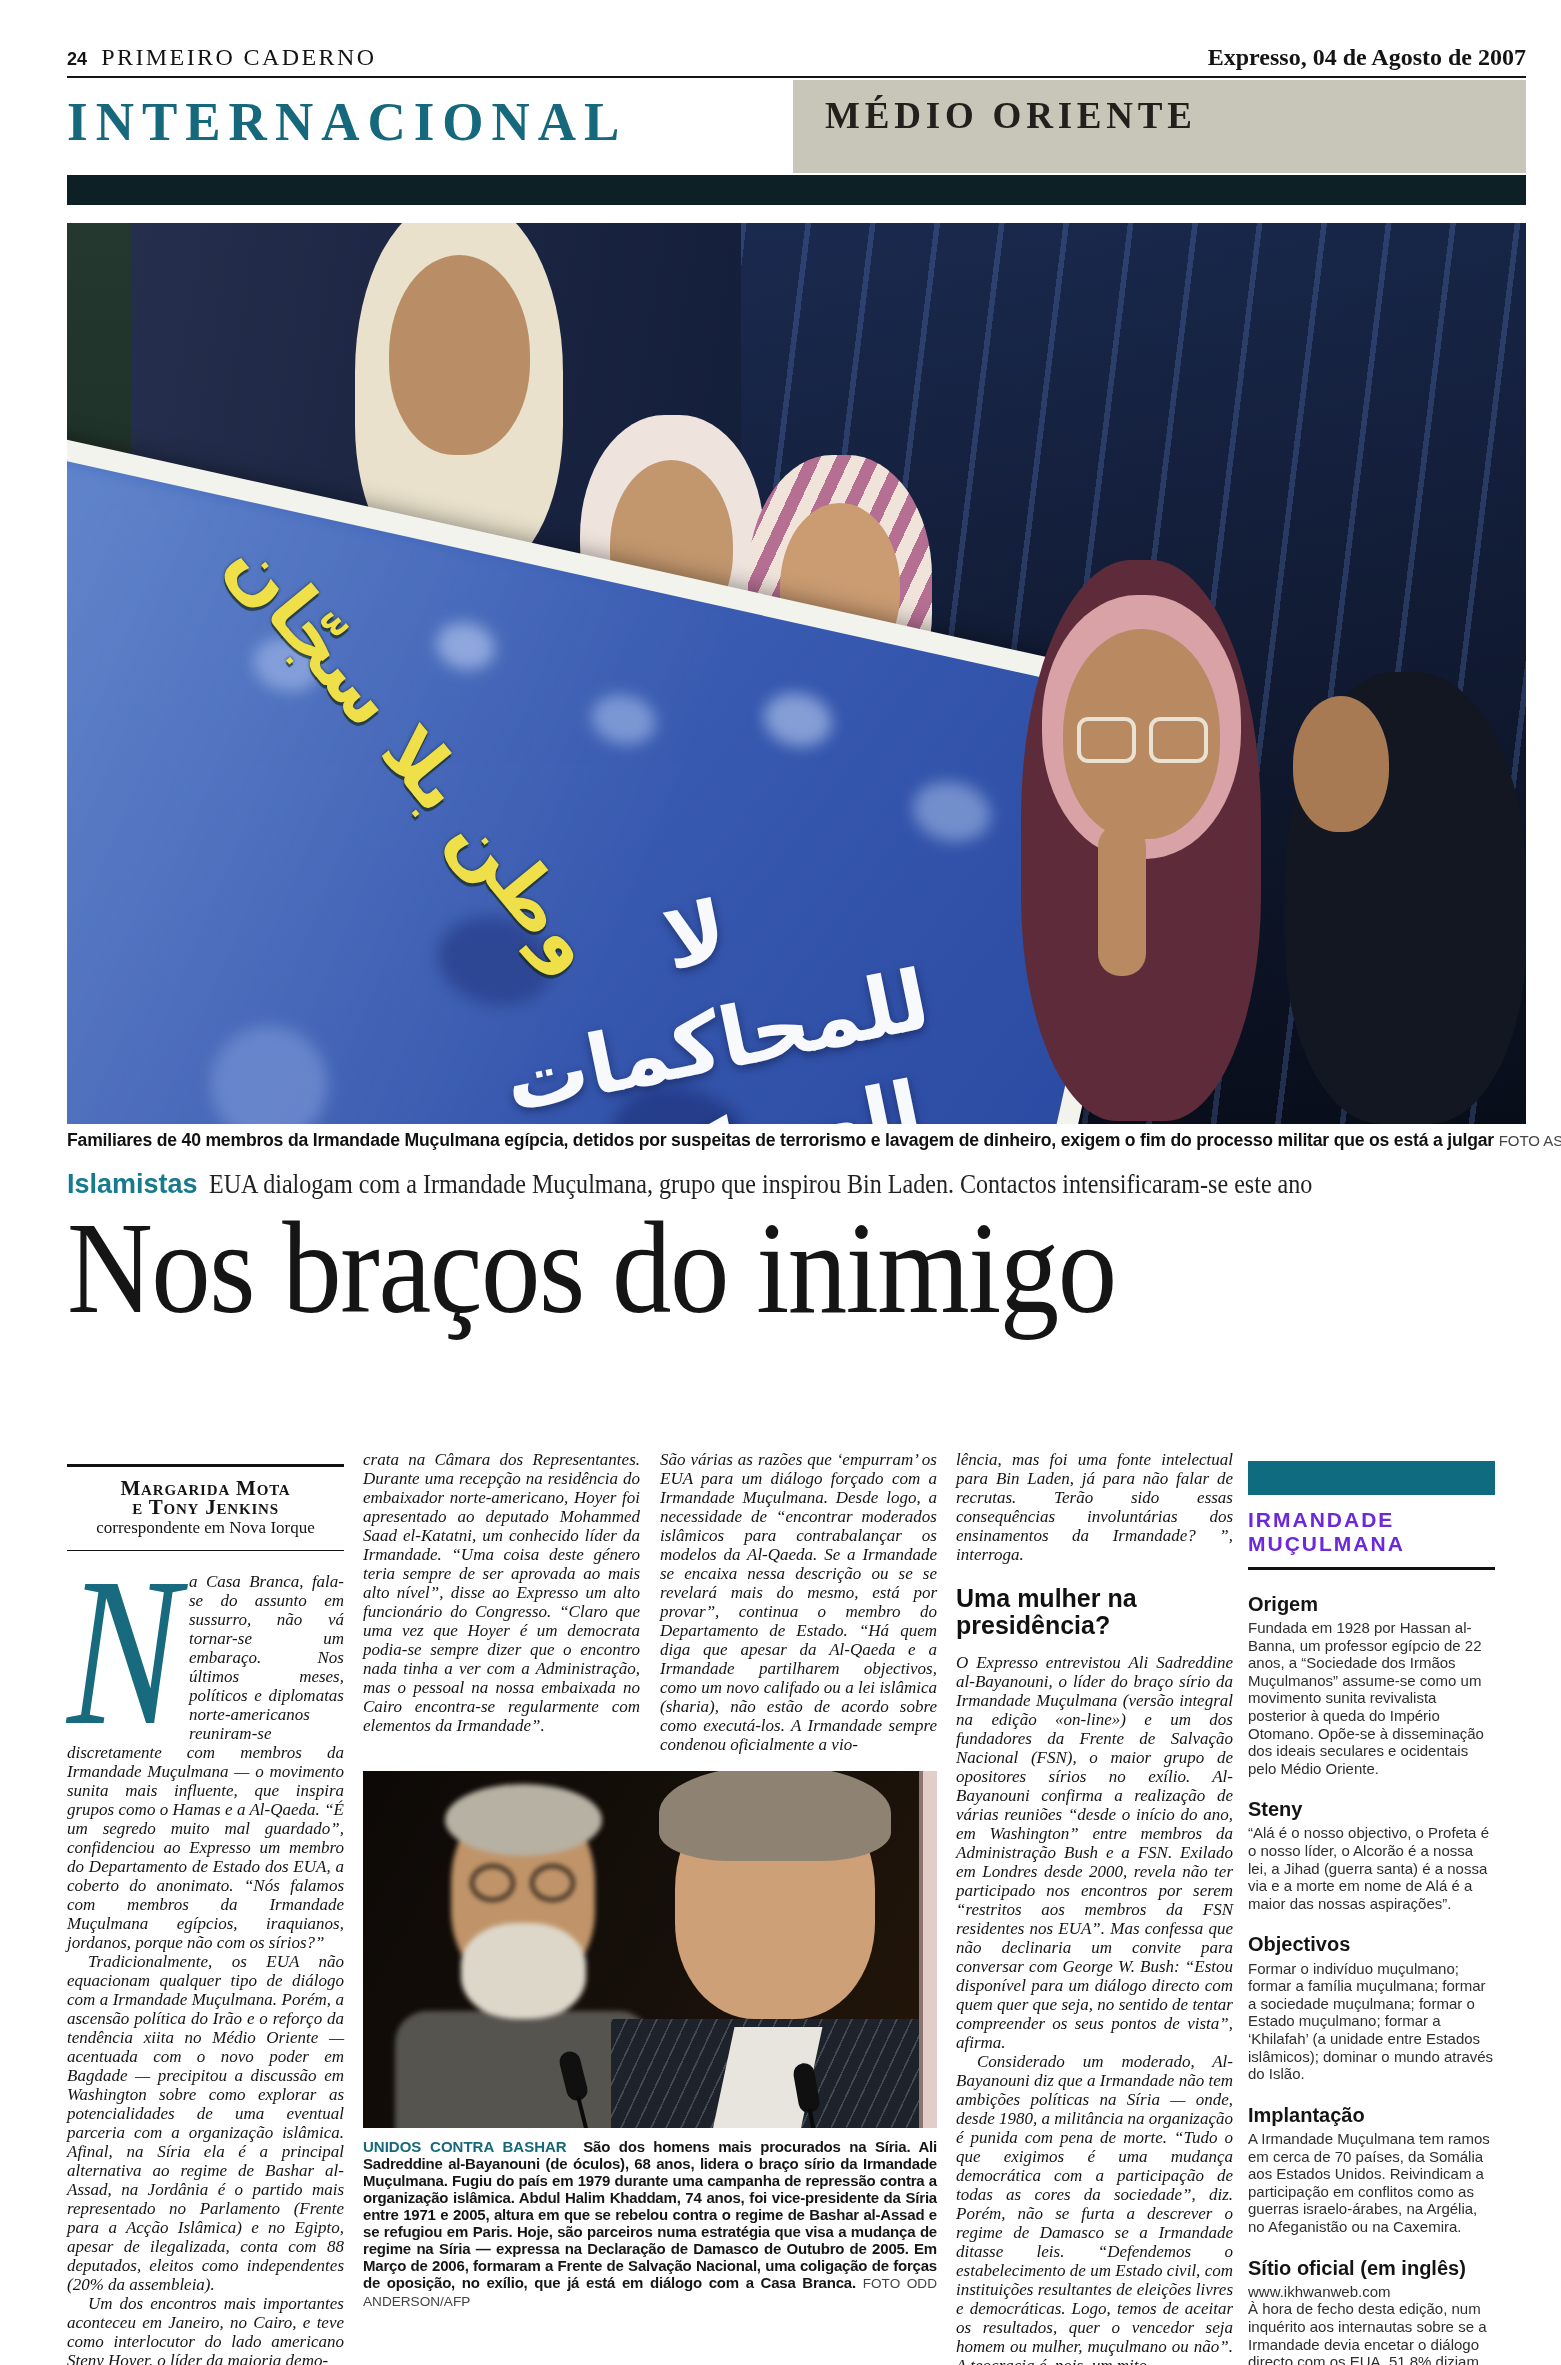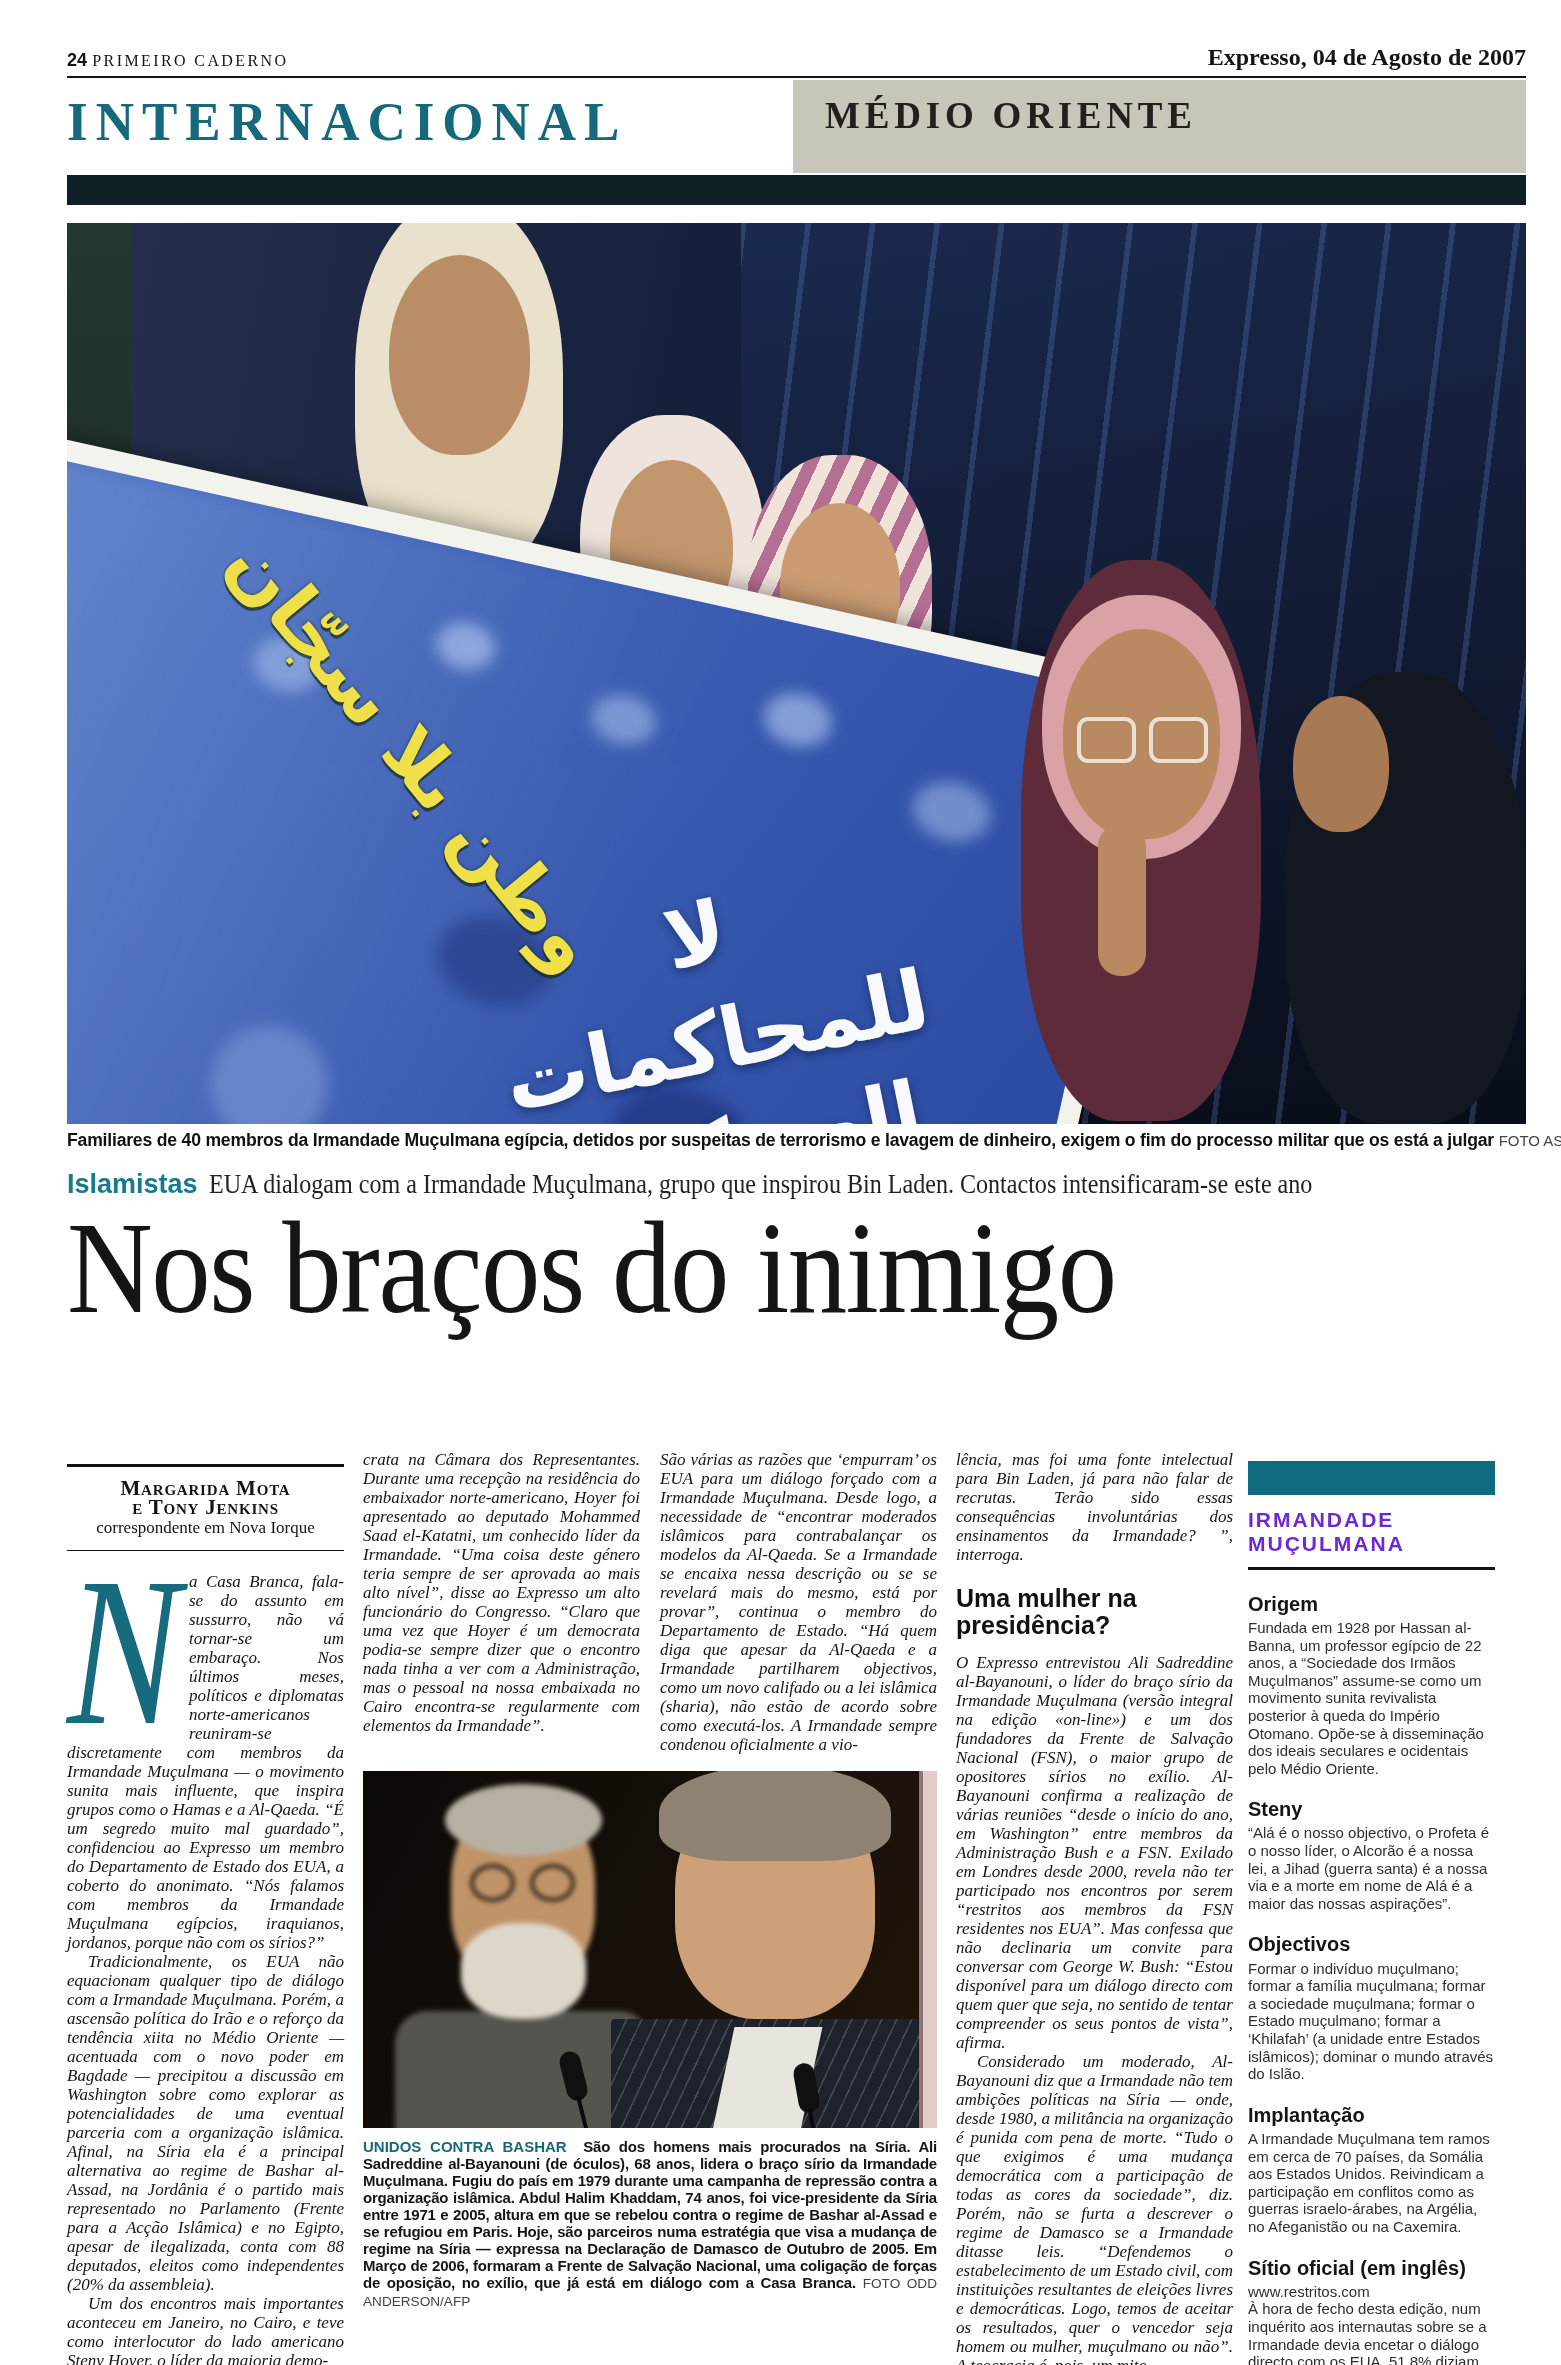--- a/index.html
+++ b/index.html
@@ -9,21 +9,21 @@
     font-family:"Liberation Serif", serif; color:#141414; overflow:hidden;
     margin:0 auto;
   }
   .content { position:absolute; left:67px; top:0; width:1459px; }
 
   
   .folio-row { position:absolute; top:46px; left:0; width:100%; height:32px;
     border-bottom:2.4px solid #151515; }
   .folio-left { position:absolute; left:0; bottom:4.8px; }
   .folio-num { font-family:Liberation Sans, sans-serif; font-weight:bold; font-size:18px; }
-  .folio-section { font-size:16px; letter-spacing:2.4px; margin-left:2px; }
+  .folio-section { font-size:24px; letter-spacing:2.4px; margin-left:11px; }
   .folio-right { position:absolute; right:0; bottom:4.8px; font-size:24px;font-weight:bold; }
 
   
   .section-row { position:absolute; top:80px; left:0; width:100%; height:93px; }
   .section-title { position:absolute; left:0; top:9.6px; font-size:53px; font-weight:bold;
     letter-spacing:8px; color:#16697c; transform:scaleY(1.04); transform-origin:left top; }
   .subsection-box { position:absolute; left:726px; top:0; width:733px; height:93px;
     background:#c8c6b9; }
   .subsection-box .t { position:absolute; left:32px; top:14.4px; font-size:37px; font-weight:bold;
     letter-spacing:4.8px; color:#241f1c; }
@@ -313,21 +313,21 @@
         <div class="sb-sec">
           <div class="sb-h">Objectivos</div>
           <div class="sb-t">Formar o indivíduo muçulmano; formar a família muçulmana; formar a sociedade muçulmana; formar o Estado muçulmano; formar a ‘Khilafah’ (a unidade entre Estados islâmicos); dominar o mundo através do Islão.</div>
         </div>
         <div class="sb-sec">
           <div class="sb-h">Implantação</div>
           <div class="sb-t">A Irmandade Muçulmana tem ramos em cerca de 70 países, da Somália aos Estados Unidos. Reivindicam a participação em conflitos como as guerras israelo-árabes, na Argélia, no Afeganistão ou na Caxemira.</div>
         </div>
         <div class="sb-sec">
           <div class="sb-h">Sítio oficial (em inglês)</div>
-          <div class="sb-url">www.restritos.com</div>
+          <div class="sb-url">www.ikhwanweb.com</div>
           <div class="sb-t">À hora de fecho desta edição, num inquérito aos internautas sobre se a Irmandade devia encetar o diálogo directo com os EUA, 51,8% diziam sim.</div>
         </div>
       </div>
 
     </div>
   </div>
 </div>
 
 
 </body></html>

